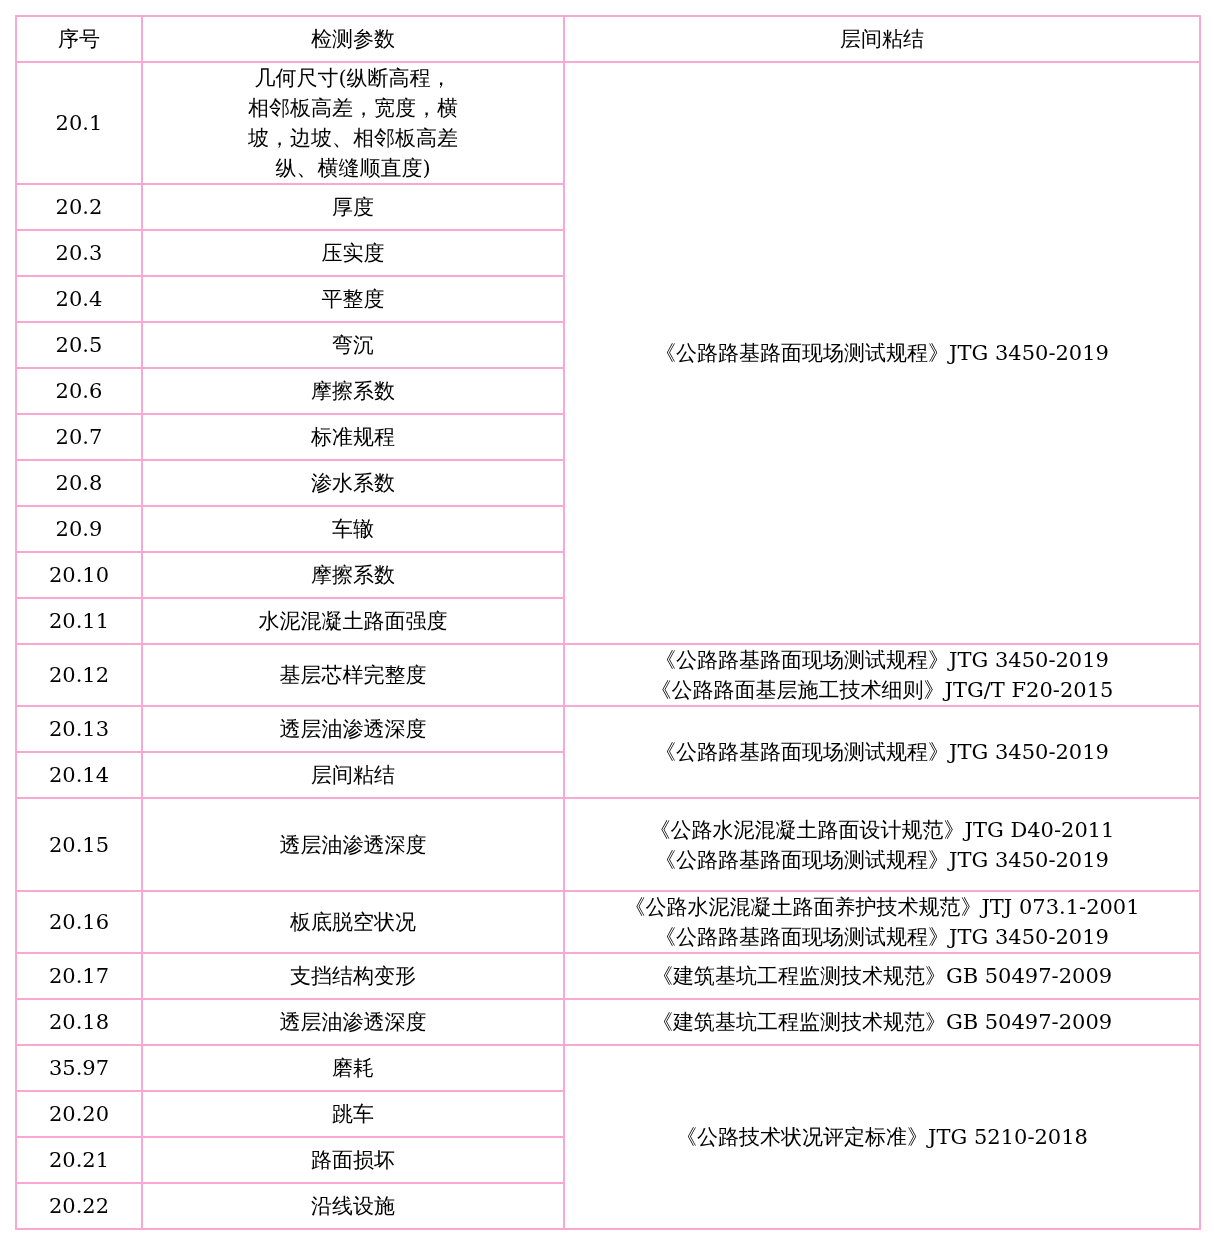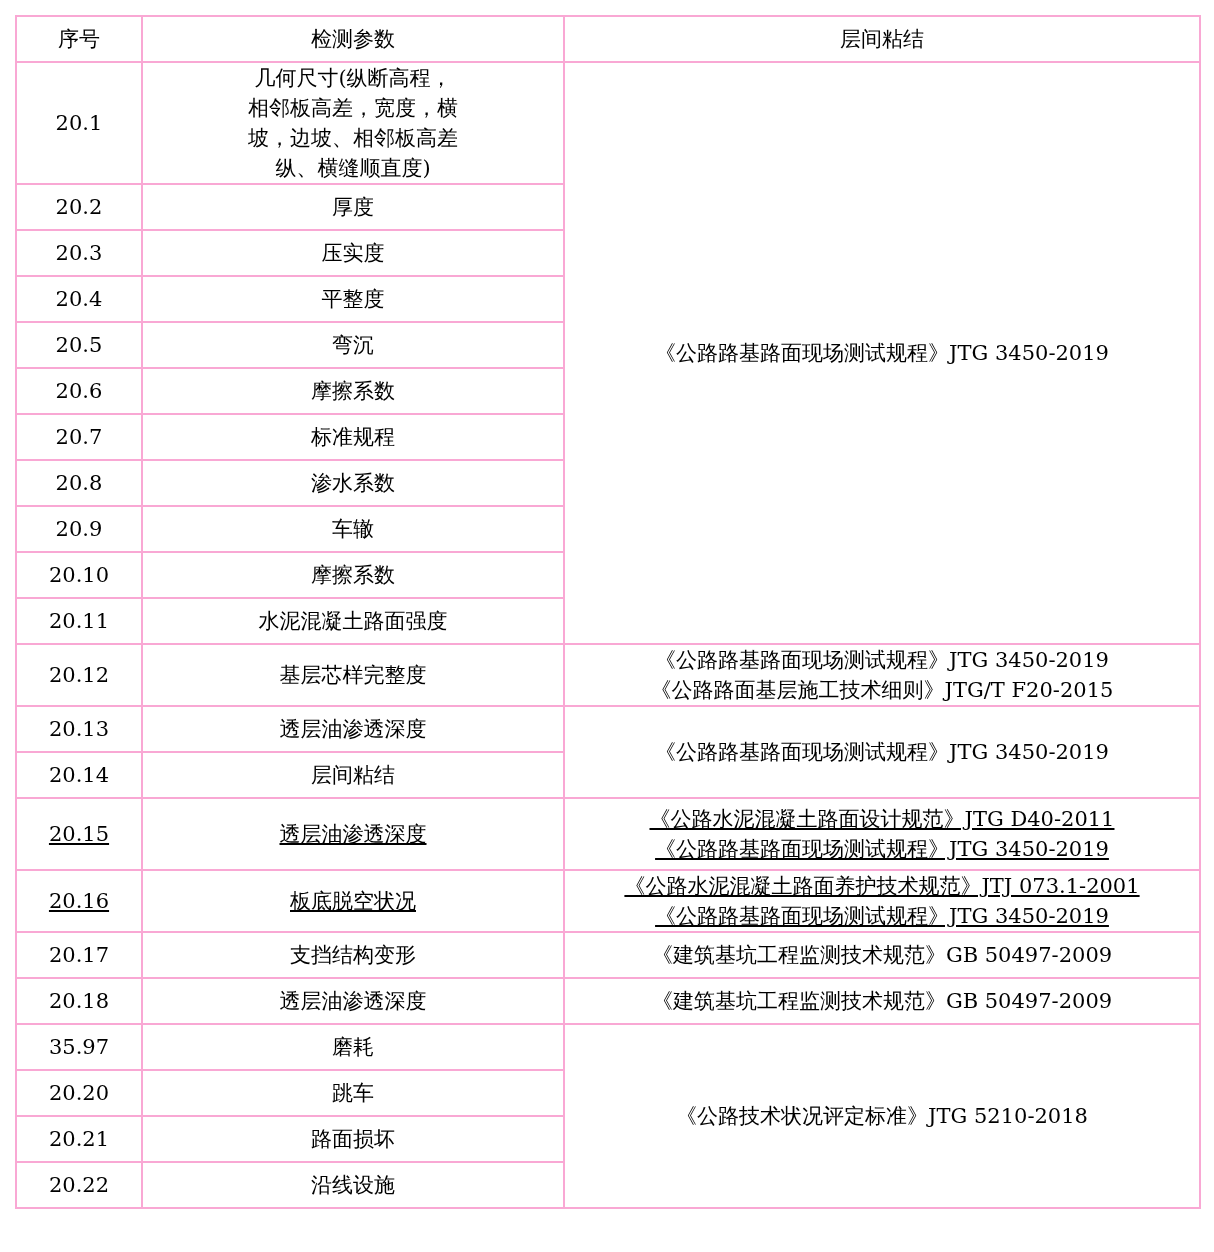--- a/index.html
+++ b/index.html
@@ -22,22 +22,22 @@
       line-height: 30px;
       white-space: nowrap;
     }
     col.c1 { width: 126px; }
     col.c2 { width: 422px; }
     col.c3 { width: 636px; }
     tr.h46 { height: 46px; }
     tr.hdr { height: 46px; }
     tr.r1 { height: 120px; }
     tr.r12 { height: 56px; }
-    tr.r15 { height: 72px; text-decoration: underline; }
-    tr.r16 { height: 52px; text-decoration: underline; }
+    tr.r15 { height: 93px; }
+    tr.r16 { height: 52px; }
     .wrap { white-space: normal !important; }
     .line { display: block; }
   </style>
 </head>
 <body>
 
 <table class="std">
   <colgroup>
       <col class="c1">
       <col class="c2">

